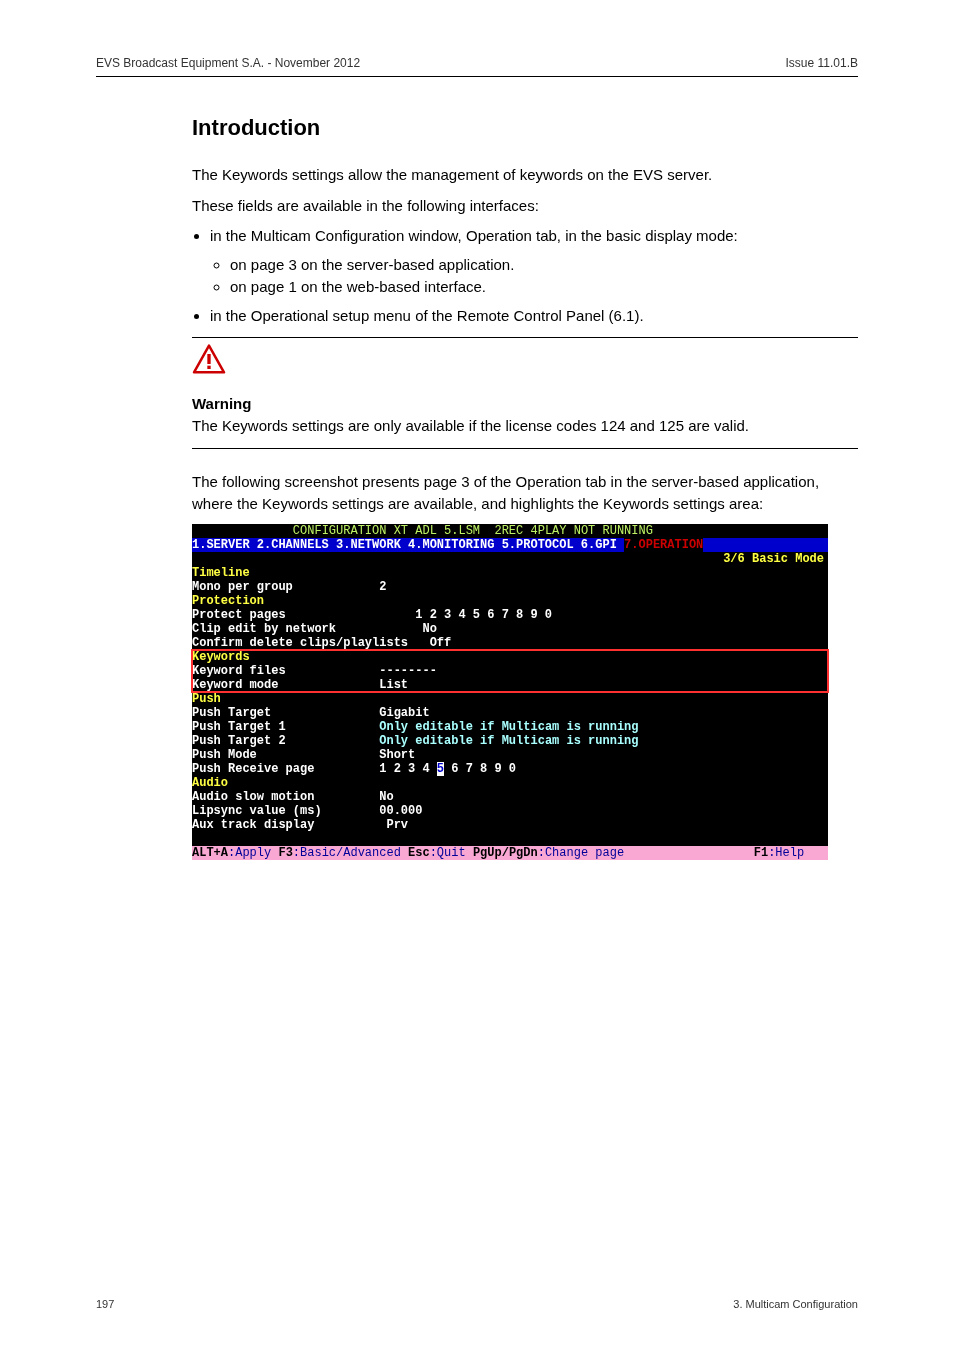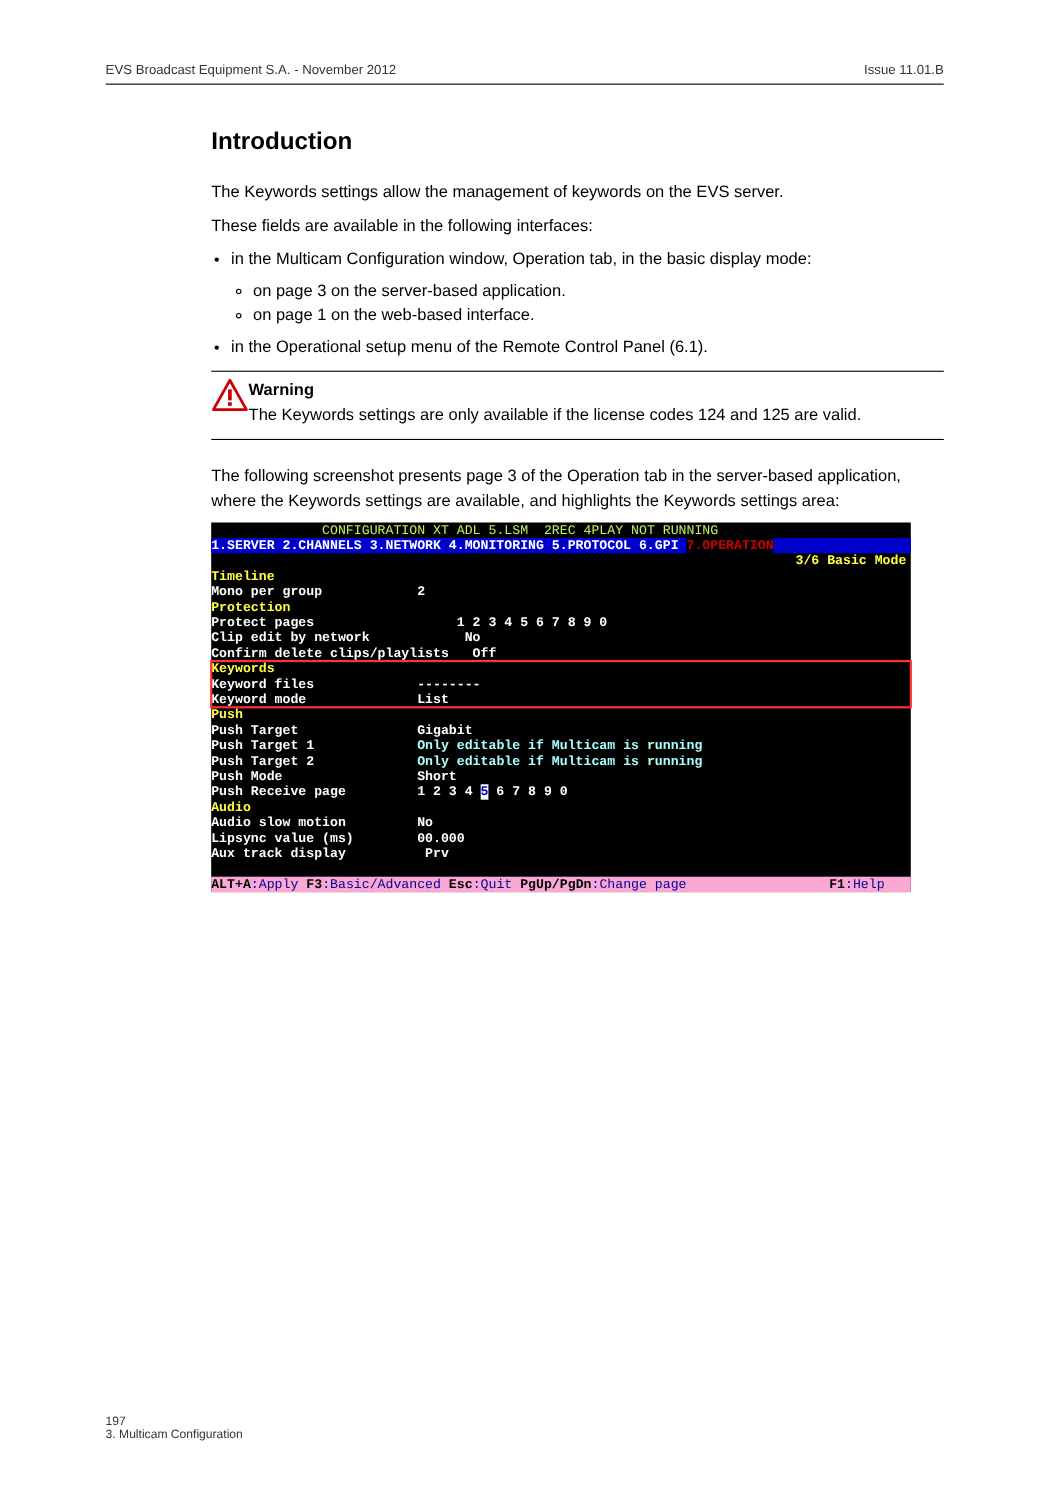--- a/index.html
+++ b/index.html
@@ -54,21 +54,23 @@
   .content p { margin: 8px 0; }
   .content ul { margin: 6px 0 6px 4px; padding-left: 14px; }
   .content ul.dash { list-style: disc; }
   .content ul.circ { list-style: circle; margin-left: 24px; }
 
   .warning-box {
     border-top: 1px solid #000;
     border-bottom: 1px solid #000;
     padding: 6px 0 10px 0;
     display: flex;
+    gap: 12px;
     margin-top: 10px;
+    flex-direction: column;
   }
   .warn-icon svg { width: 34px; height: 30px; }
   .warning-box .wtxt { font-size: 15px; }
   .warning-box .wtxt b { display: block; }
 
   
   .term {
     font-family: "Courier New", monospace;
     font-size: 12px;
     line-height: 14px;
@@ -98,21 +100,20 @@
   .footer {
     position: absolute;
     left: 96px;
     right: 96px;
     bottom: 40px;
     font-size: 11px;
     color: #333;
     display: flex;
     justify-content: space-between;
     border-top: 0;
-    flex-direction: column;
   }
 </style>
 </head>
 <body>
 
 <div class="page">
 
   <div class="header-bar">
     <span>EVS Broadcast Equipment S.A. - November 2012</span>
     <span>Issue 11.01.B</span>

